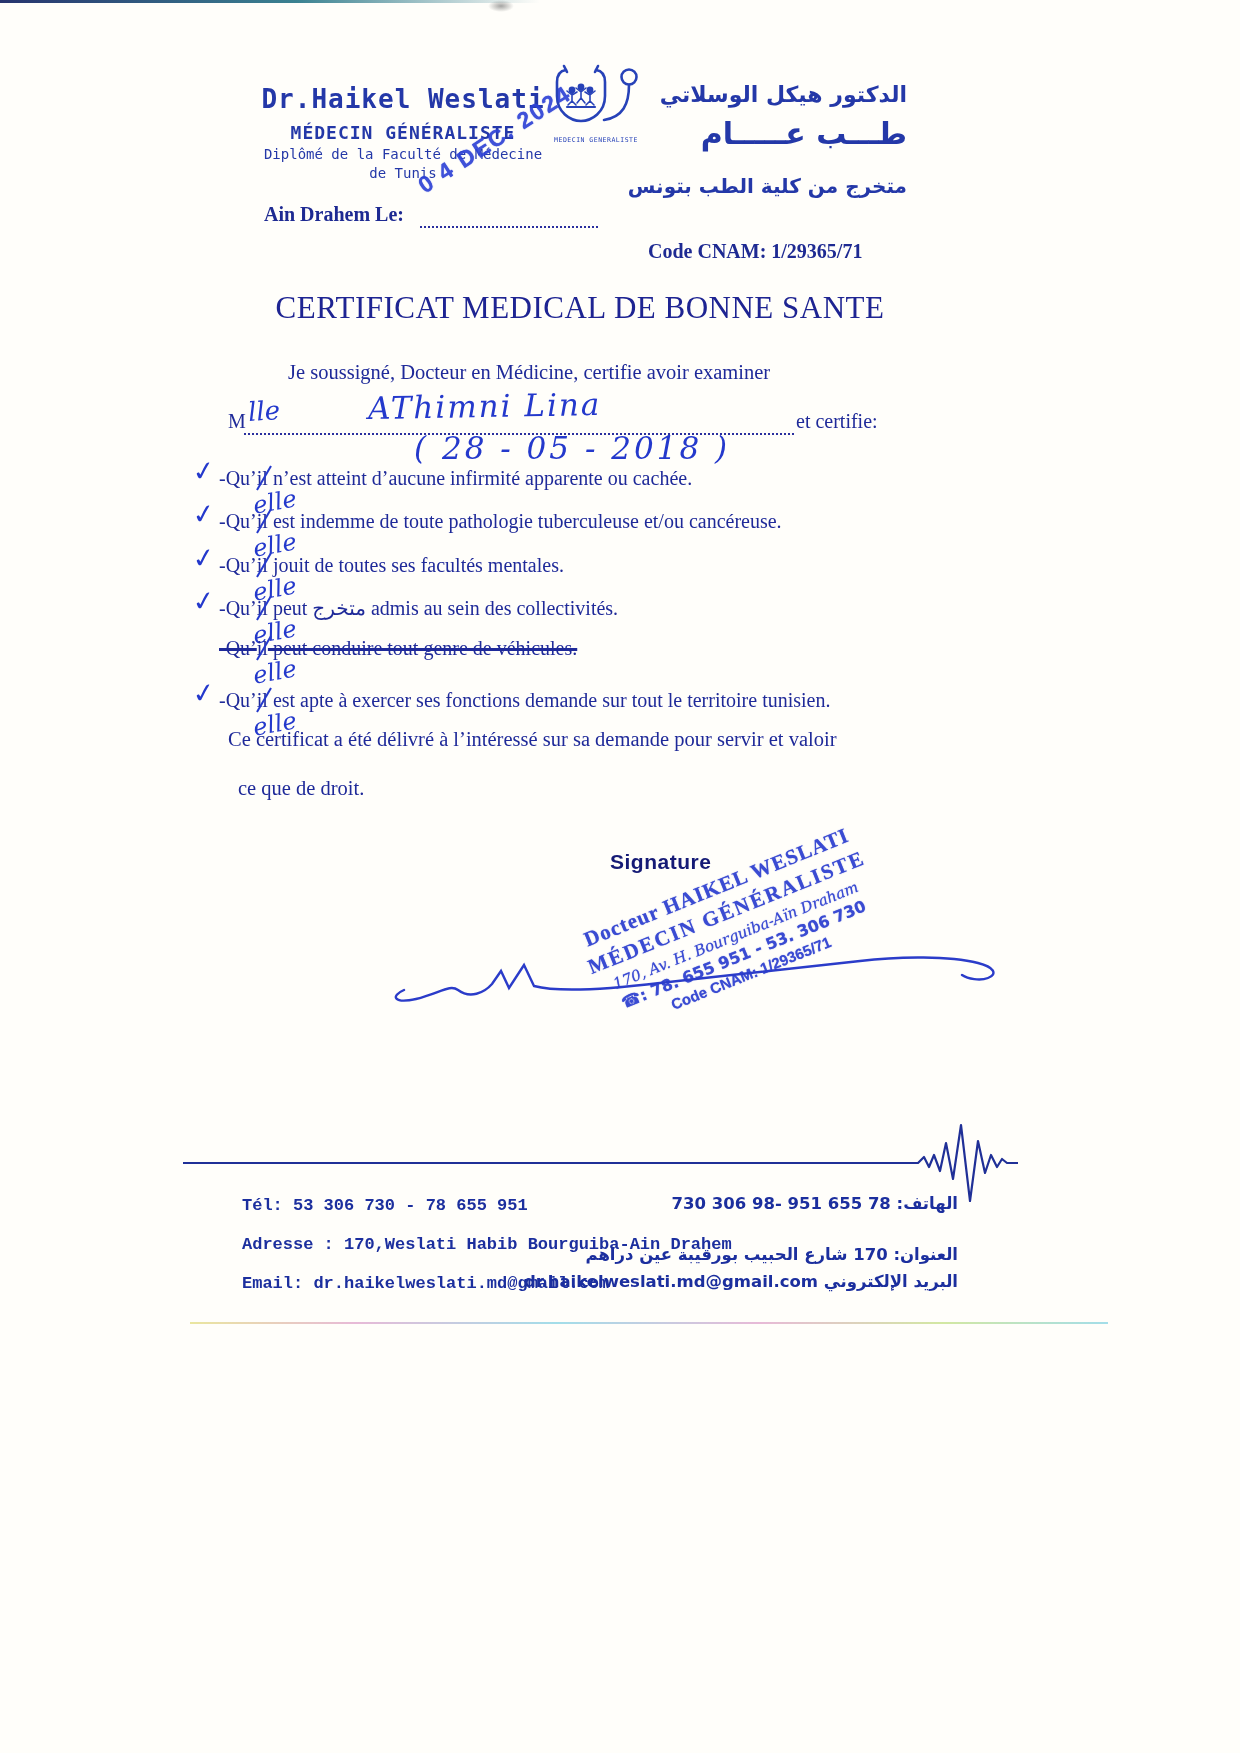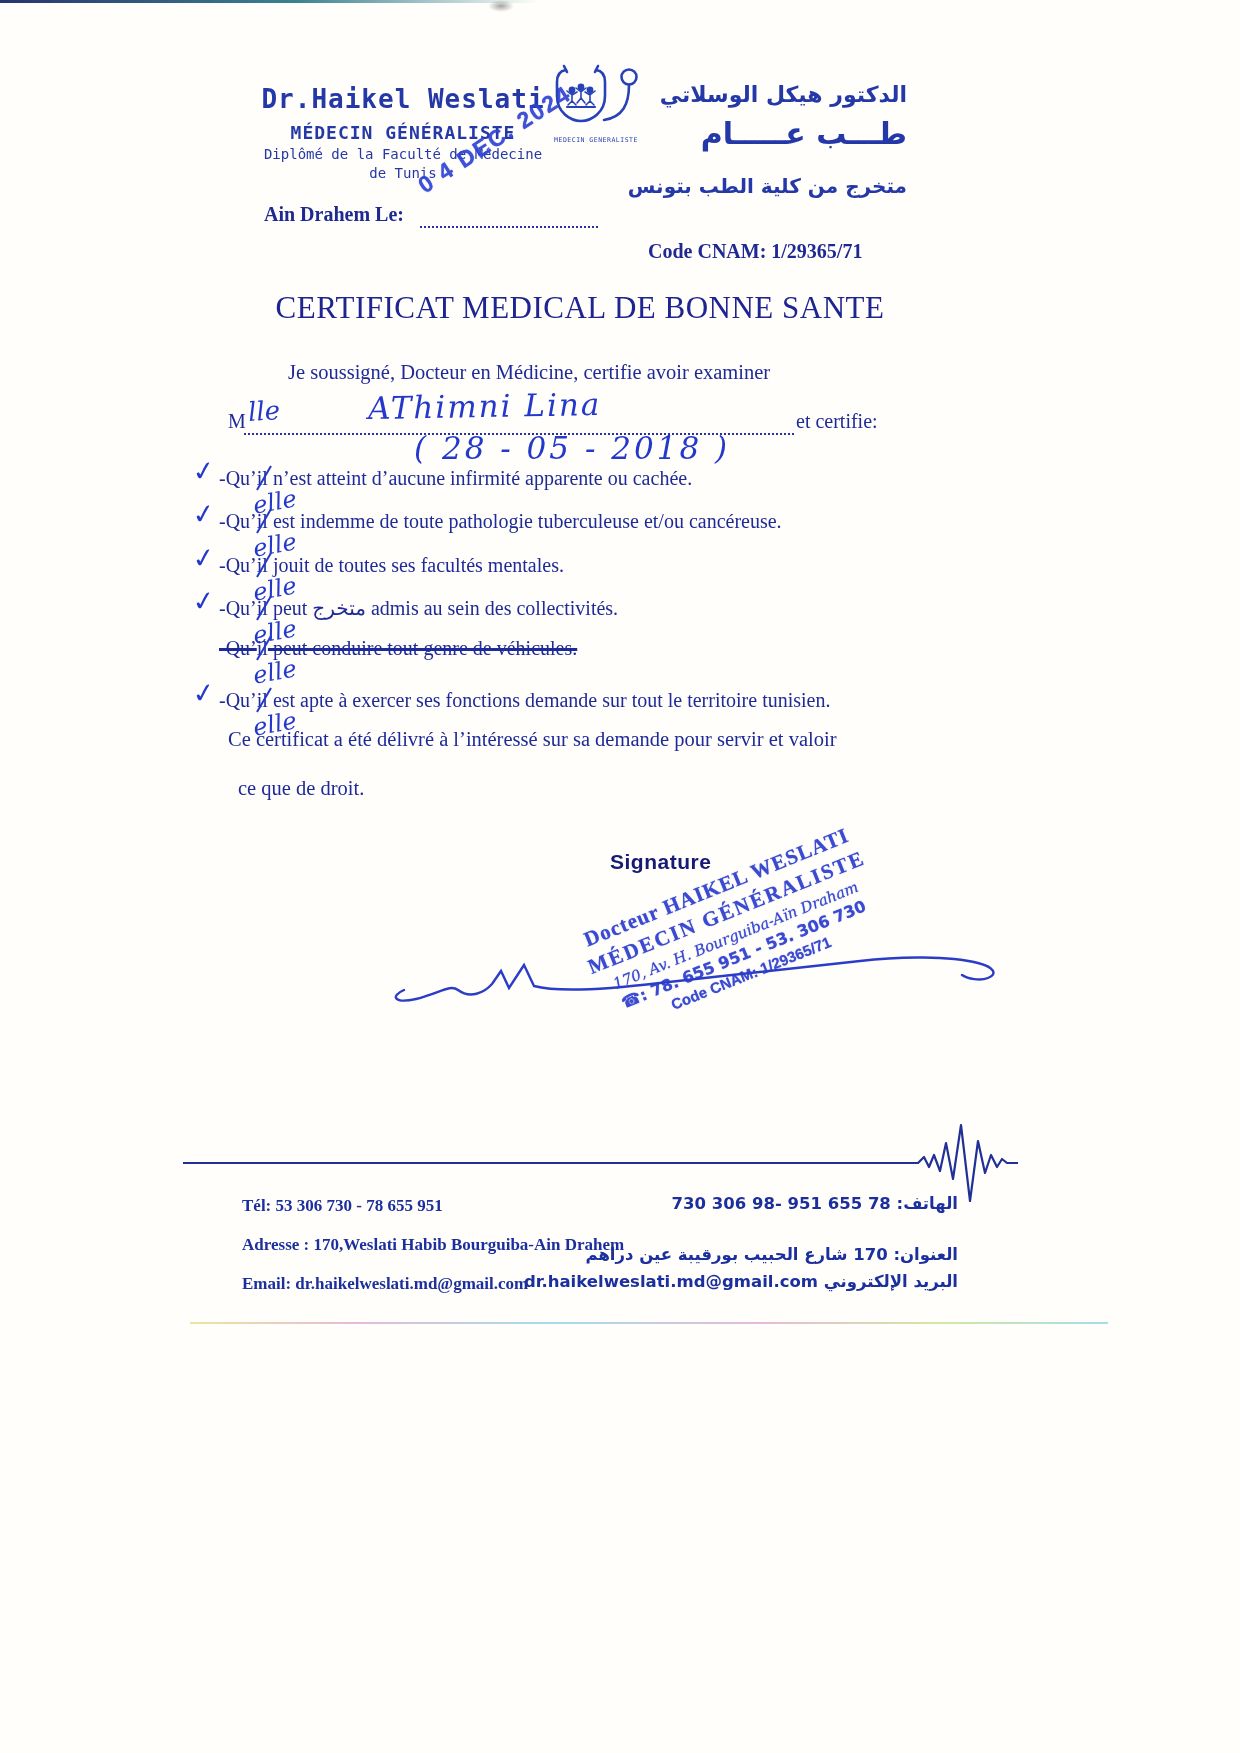--- a/index.html
+++ b/index.html
@@ -63,21 +63,21 @@
   .stamp{position:absolute;left:528px;top:872px;width:410px;text-align:center;color:#3a4bd2;
     transform:rotate(-22deg);transform-origin:center;text-shadow:0 0 1px rgba(58,75,210,.8);}
   .stamp .s1{font-size:21px;font-weight:bold;letter-spacing:1px;}
   .stamp .s2{font-size:21px;font-weight:bold;letter-spacing:2px;margin-top:2px;}
   .stamp .s3{font-size:15px;font-style:italic;margin-top:3px;font-family:"DejaVu Serif",serif;}
   .stamp .s4{font-size:16px;font-weight:bold;margin-top:2px;font-family:"DejaVu Sans",sans-serif;}
   .stamp .s5{font-size:15px;font-weight:bold;margin-top:2px;font-family:"Liberation Sans",sans-serif;}
   .sig-svg{position:absolute;left:388px;top:932px;}
   .ecg-svg{position:absolute;left:183px;top:1121px;}
   
-  .foot-fr{position:absolute;left:242px;font-family:Liberation Serif, serif;
+  .foot-fr{position:absolute;left:242px;font-family:Liberation Mono, monospace;
     font-weight:bold;font-size:17px;color:#1c2f9e;}
   .foot-ar{position:absolute;right:282px;text-align:right;direction:rtl;
     font-family:"DejaVu Sans",sans-serif;font-weight:bold;font-size:16.5px;color:#1c2f9e;}
 </style>
 </head>
 <body>
 
 <div class="page">
 
   <div class="scan-topline"></div>

